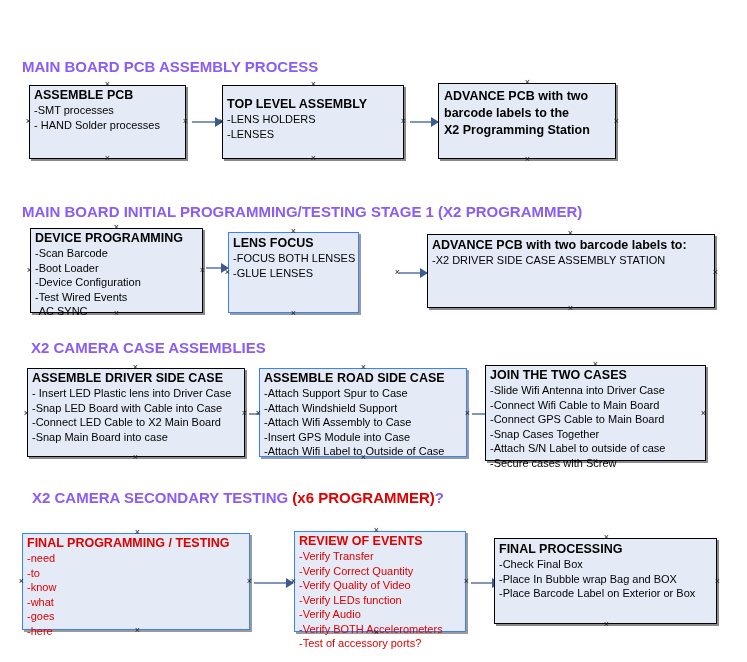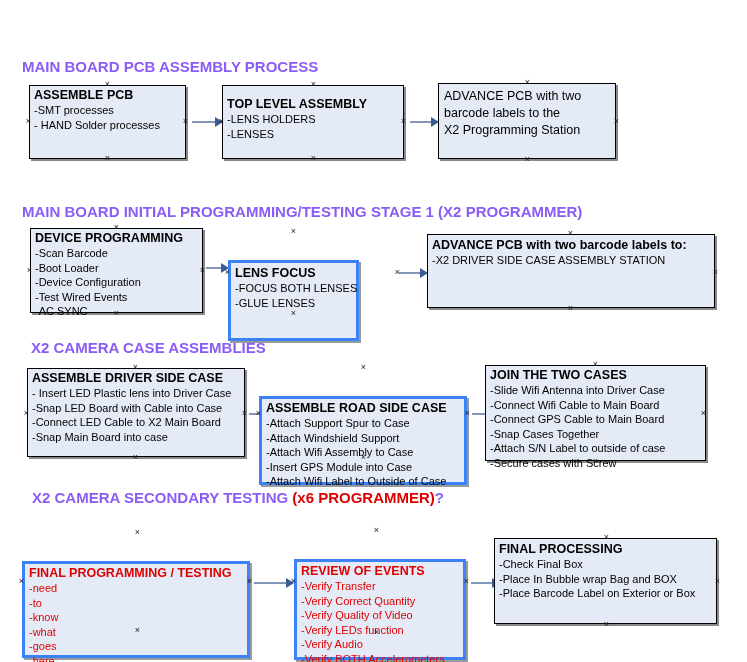--- a/index.html
+++ b/index.html
@@ -29,41 +29,40 @@
   
   .box{
     position:absolute;
     background:#e5ebf6;
     border:1px solid #000000;
     box-sizing:border-box;
     box-shadow:2px 2px 0 0 #8a8a8a;
     overflow:visible;
   }
   .box.gray-edge{
-    border:3px solid #3b82f6;
+    border:1px solid #3b82f6;
     box-shadow:2px 2px 0 0 #9a9a9a;
-    margin-top:28px;
   }
   .box-inner{
     position:absolute;left:4px;top:1px;right:2px;
   }
   .b-title{
     font-size:12.5px;font-weight:bold;color:#000000;
     line-height:15px;white-space:nowrap;
   }
   .b-title.red{color:#e00000;}
   .b-line{
     font-size:11px;color:#000000;line-height:14.5px;
     white-space:nowrap;
   }
   .b-line.red{color:#e00000;}
 
   
   .b-big{
-    font-size:12.5px;font-weight:normal;color:#000000;line-height:17px;
+    font-size:12.5px;font-weight:bold;color:#000000;line-height:17px;
   }
 
   
   .arrow{position:absolute;height:10px;}
   .arrow .shaft{
     position:absolute;left:0;top:4px;height:2px;
     background:#8196b8;width:100%;
   }
   .arrow .head{
     position:absolute;right:-1px;top:0px;

